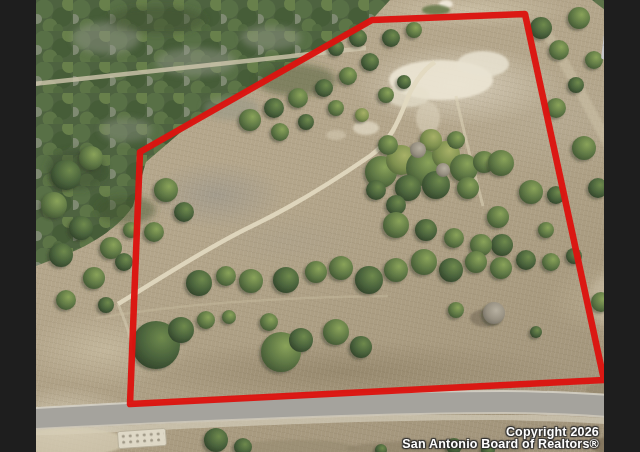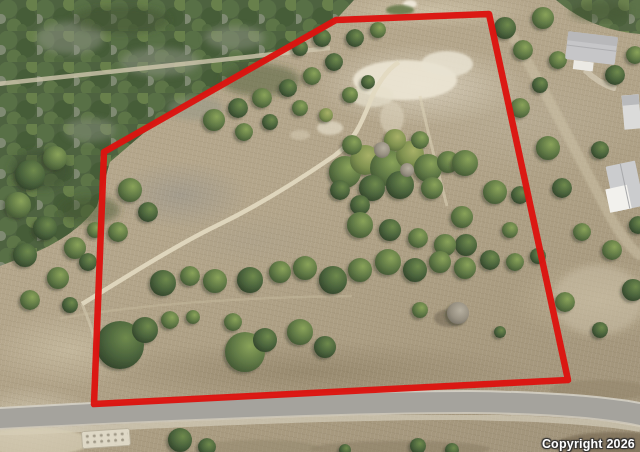--- a/index.html
+++ b/index.html
@@ -1,17 +1,17 @@
 <!DOCTYPE html>
 <html><head>
 <meta charset="utf-8">
 <style>
   html,body{margin:0;padding:0;background:#1e1e1e;}
   #stage{
-    position:relative;width:640px;height:452px;margin:0 auto;overflow:hidden;
+    position:relative;width:568px;height:452px;margin:0 auto;overflow:hidden;
     font-family:"Liberation Sans",sans-serif;
   }
   
   #terrain{
     position:absolute;inset:0;
     background-color:#b2a489;
     background-image:
       repeating-linear-gradient(100deg, rgba(255,255,255,.05) 0 1px, transparent 1px 4px),
       repeating-linear-gradient(12deg, rgba(70,60,40,.05) 0 1px, transparent 1px 5px),
       radial-gradient(ellipse 150px 60px at 420px 85px, rgba(224,216,198,.75), transparent 70%),
@@ -301,14 +301,15 @@
     <g transform="rotate(-4 106 439)">
       <rect x="82" y="430" width="48" height="17" rx="2" fill="#ded8c6" stroke="#b3ab96" stroke-width=".8"></rect>
       <rect x="84" y="432" width="44" height="13" fill="url(#padDots)" opacity=".9"></rect>
     </g>
 
     <polygon class="boundary" points="336,20 489,14 568,380 94,404 104,152"></polygon>
   </svg>
 
   <div id="watermark">
     <div>Copyright 2026</div>
+    <div>San Antonio Board of Realtors®</div>
   </div>
 </div>
 
 </body></html>

